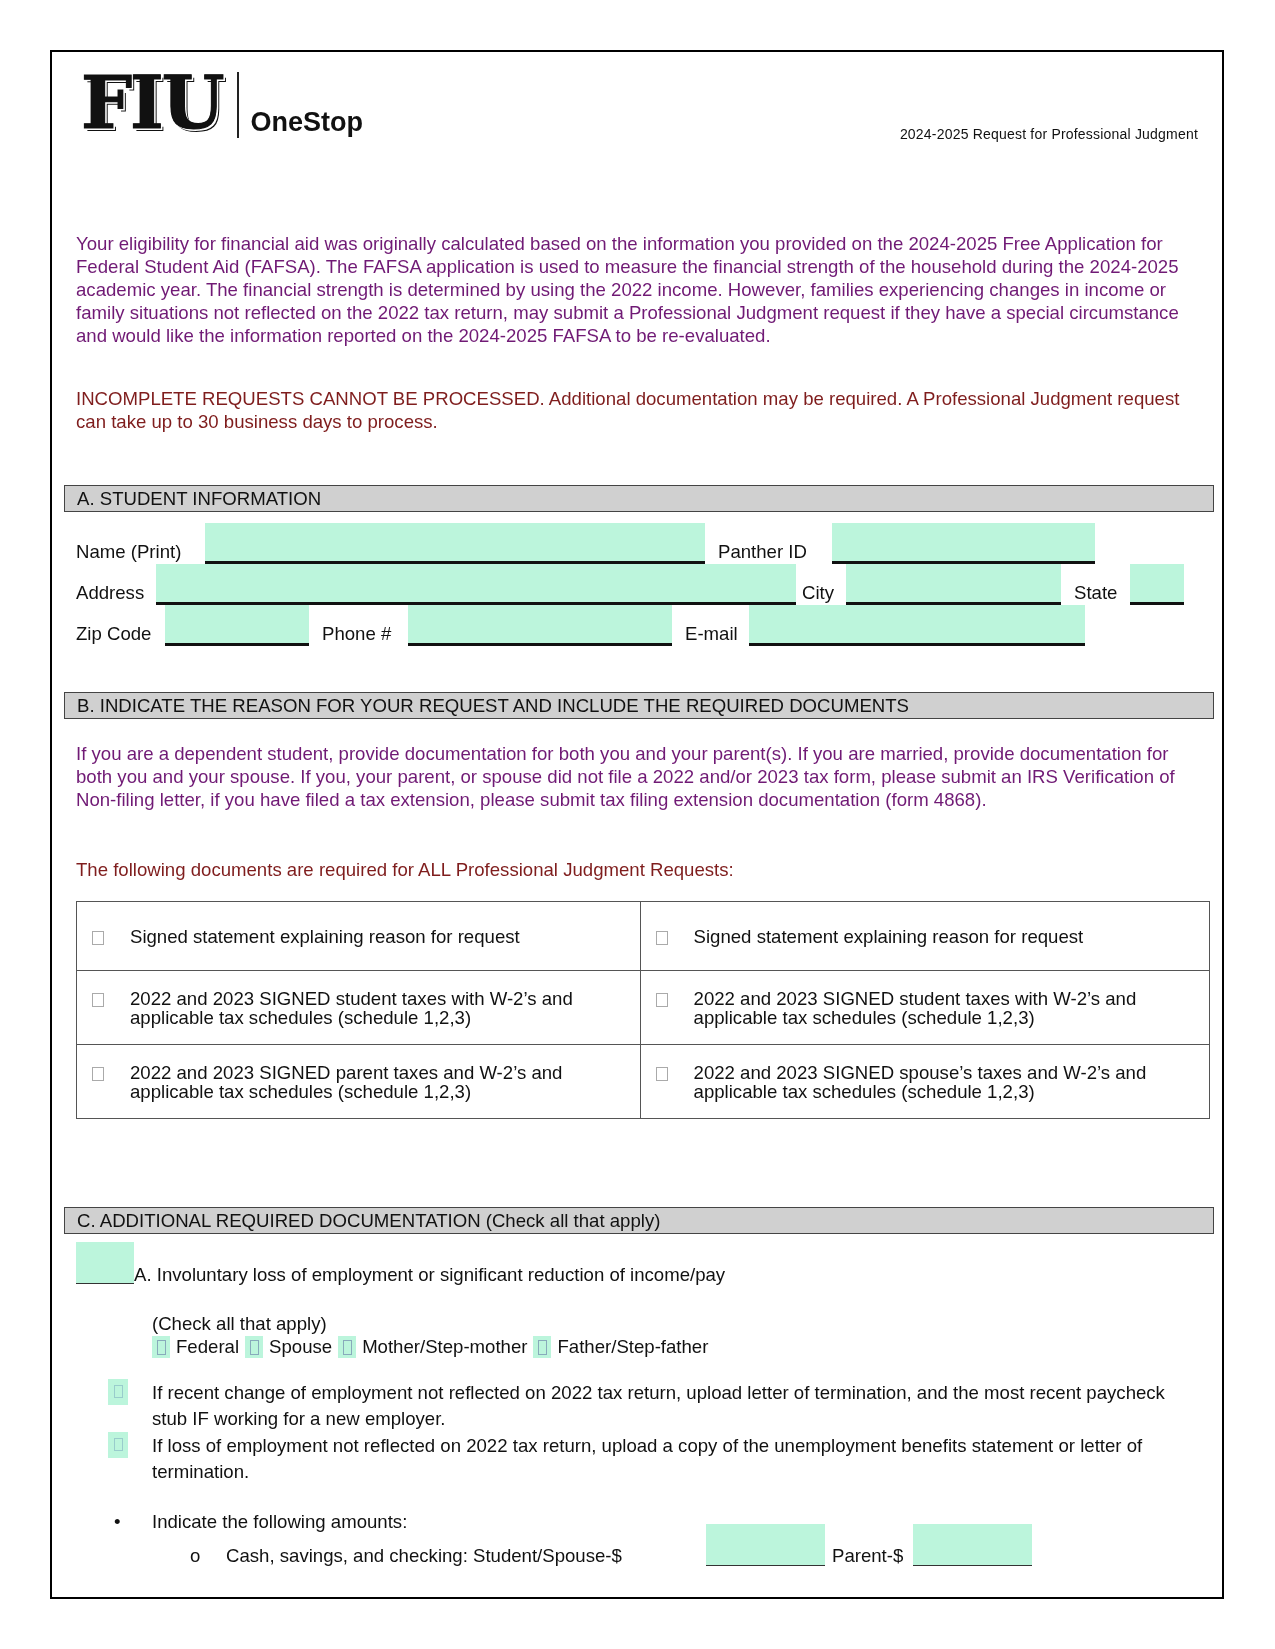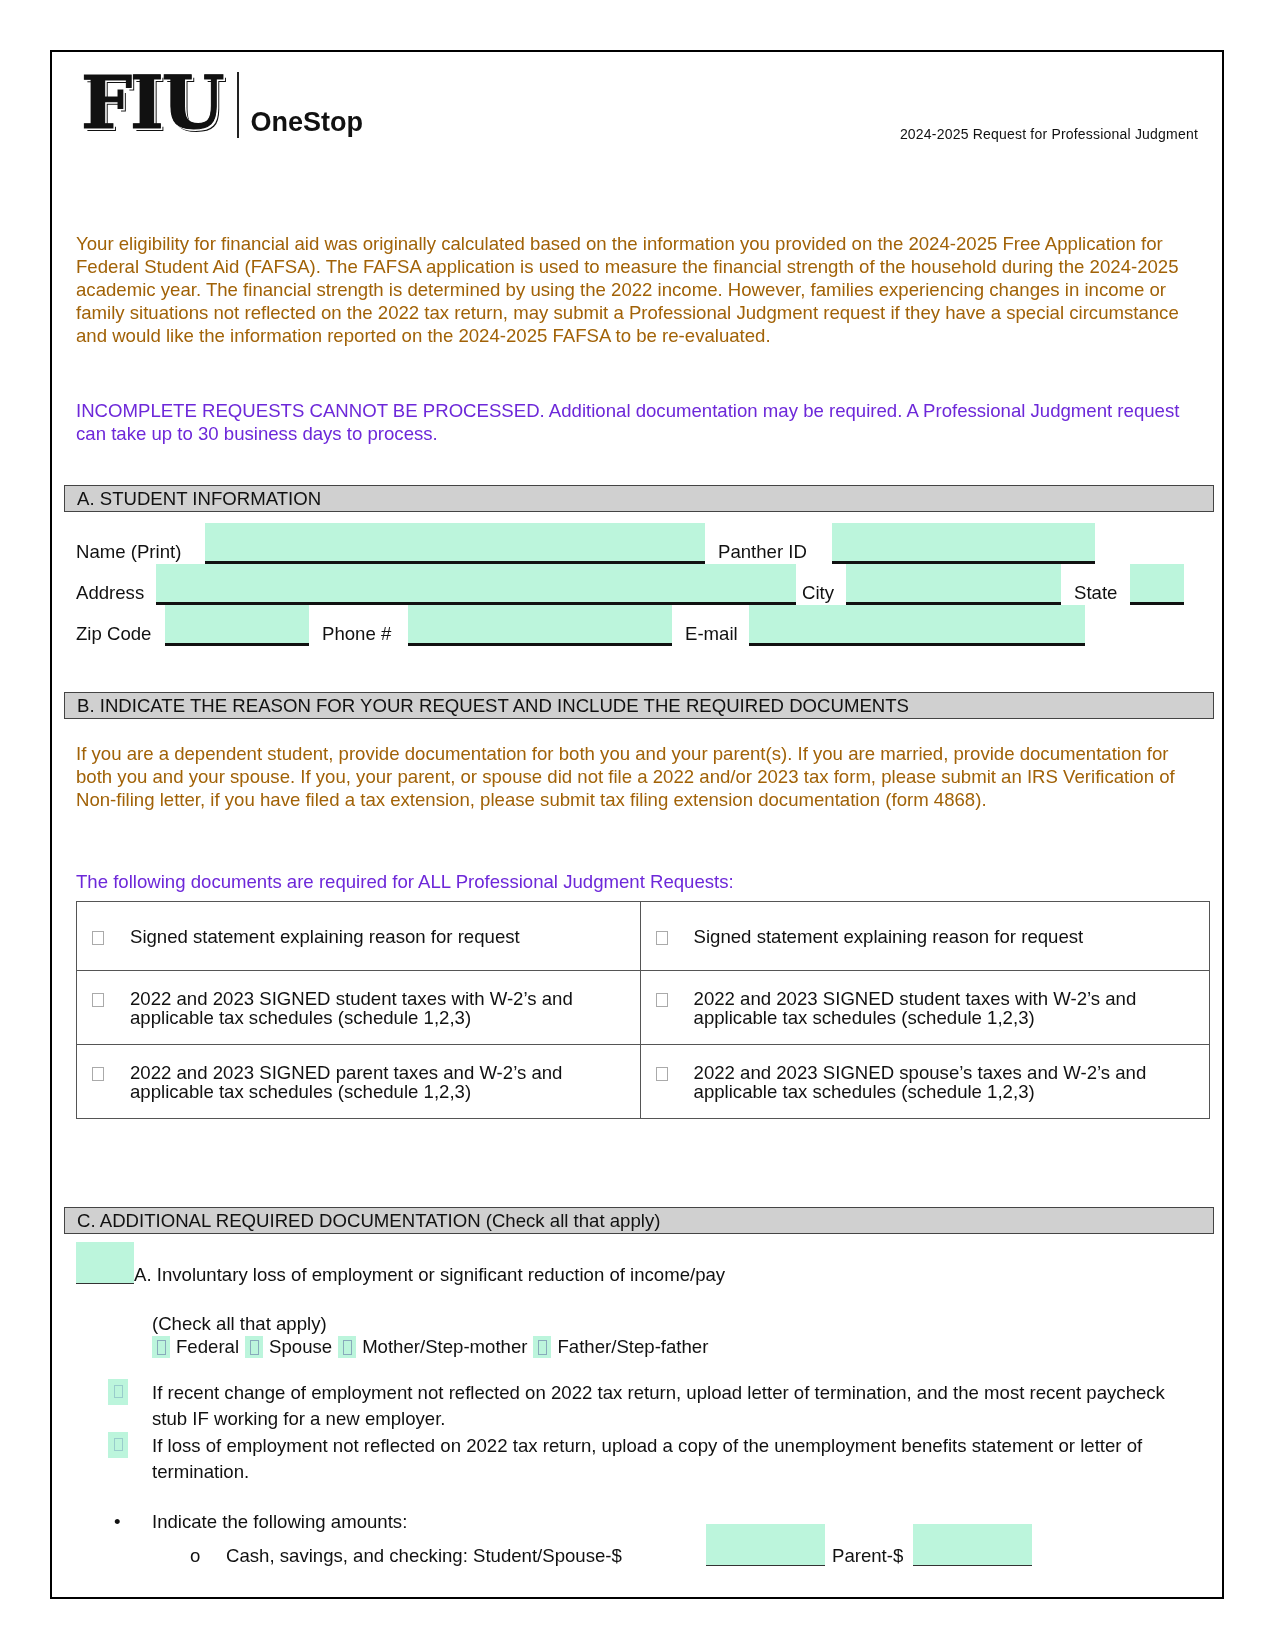--- a/index.html
+++ b/index.html
@@ -8,22 +8,22 @@
   .page { position:absolute; left:50px; top:50px; width:1174px; height:1549px;
           border:2px solid #000; box-sizing:border-box; }
   .abs { position:absolute; }
   .logo { left:16px; top:16px; height:70px; display:flex; align-items:flex-end;margin-left:13px; }
   .fiu { font-family:"DejaVu Serif", serif; font-weight:900; font-size:72px; line-height:70px;
          color:#111; letter-spacing:-2px; -webkit-text-stroke:1px #111;
          text-shadow: 0 0 0 #111, 2px 2px 0 #fff, 3px 3px 0 #111; }
   .logo-div { width:2px; height:66px; background:#222; margin:0 12px 0 14px; }
   .onestop { font-size:27px; font-weight:bold; color:#111; }
   .doc-title { right:24px; top:74px; font-size:14px; color:#111; letter-spacing:0.2px; }
-  .para { left:24px; width:1125px; font-size:18.6px; line-height:23px; color:#a16207; }
-  .red { color:#6d28d9;margin-top:12px; }
+  .para { left:24px; width:1125px; font-size:18.6px; line-height:23px; color:#701a75; }
+  .red { color:#7f1d1d; }
   .section-bar { left:12px; width:1150px; height:27px; background:#d0d0d0;
                  border:1.5px solid #444; box-sizing:border-box; font-size:18.6px;
                  line-height:25px; padding-left:12px; color:#111; }
   .lbl { font-size:18.6px; color:#111; }
   .field { background:#bcf5dc; border-bottom:3px solid #111; box-sizing:border-box; }
   .field input { width:100%; height:100%; border:none; background:transparent; outline:none; }
   table.docs { position:absolute; left:24px; top:849px; width:1134px; border-collapse:collapse; }
   table.docs td, table.docs th { border:1.5px solid #555; font-size:18.6px; font-weight:normal;
          color:#111; vertical-align:middle; }
   table.docs th { height:54px; text-align:center; }

